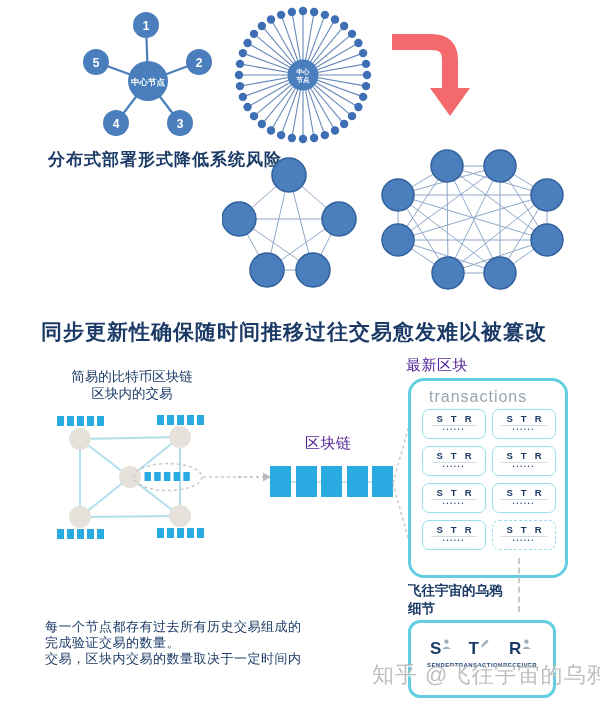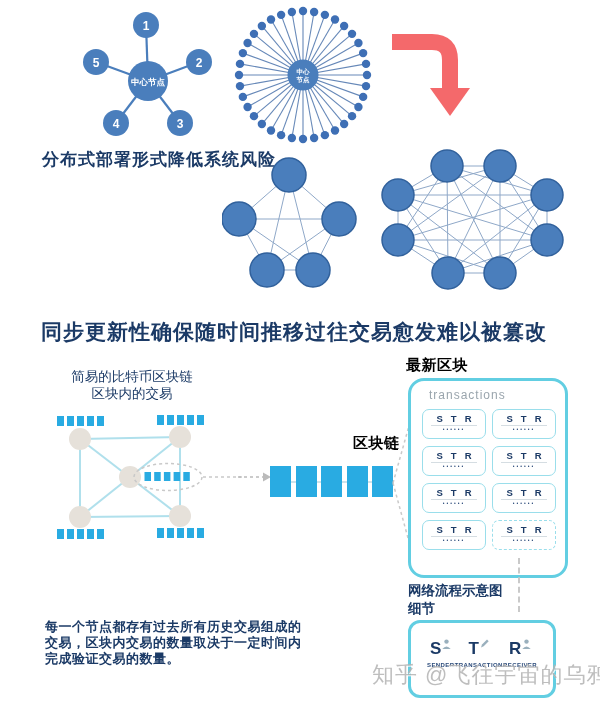--- a/index.html
+++ b/index.html
@@ -4,44 +4,44 @@
 <style>
   * { margin:0; padding:0; box-sizing:border-box; }
   body { background:#fff; font-family:"Liberation Sans","DejaVu Sans",sans-serif; }
   #canvas { position:relative; width:600px; height:708px; background:#fff; overflow:hidden; }
   .abs { position:absolute; }
 
   .navy-caption { font-size:17px; font-weight:bold; color:#1b3a66; letter-spacing:1px; }
   .main-title { width:588px; text-align:center; font-size:21px; font-weight:bold; color:#1b3a66; letter-spacing:1px; }
 
   .flow-title { width:160px; text-align:center; font-size:13.5px; font-weight:normal; color:#1b3a66; line-height:17px; }
-  .small-label { font-size:14px; font-weight:bold; color:#000000; letter-spacing:0.5px; }
+  .small-label { font-size:14px; font-weight:normal; color:#4c1d95; letter-spacing:0.5px; }
 
   .chain-row { display:flex; gap:4.5px; }
   .chain-block { width:21px; height:31px; background:#29abe2; }
   .chain-connector { height:2px; background:#cfe3ea; }
 
   .big-rect { width:160px; height:200px; border:3px solid #62cee2; border-radius:16px; background:#fff; }
-  .tx-label { font-size:12px; color:#9aa5ad; letter-spacing:1px; }
+  .tx-label { font-size:16px; color:#9aa5ad; letter-spacing:1px; }
   #cards-grid { position:absolute; left:11px; top:28px; display:grid; grid-template-columns:64px 64px; column-gap:6px; row-gap:7px; }
   .card { width:64px; height:30px; border:1.5px solid #9adeeb; border-radius:7px; background:#fff;
           display:flex; flex-direction:column; align-items:center; padding-top:3px; }
   .card.dashed { border-style:dashed; }
   .card .letters { display:flex; gap:8px; font-size:9.5px; font-weight:bold; color:#1b3a66; }
   .card .sep { width:46px; height:1px; background:#d5dde2; margin-top:1px; }
   .card .dots { font-size:5px; letter-spacing:2px; color:#2a4a7a; line-height:7px; }
 
   .detail-label { font-size:13.5px; font-weight:bold; color:#1b3a66; line-height:18px; }
   .detail-box { width:148px; height:78px; border:3px solid #62cee2; border-radius:12px; background:#fff;
                 display:flex; justify-content:space-between; padding:16px 16px 0 16px; }
   .detail-item { display:flex; flex-direction:column; align-items:center; }
   .detail-item .big-letter { font-size:17px; font-weight:bold; color:#1b3a66; display:flex; align-items:flex-start; gap:1px; }
   .detail-item .sub { font-size:6px; font-weight:bold; color:#2a4a7a; letter-spacing:0.4px; margin-top:3px; }
 
-  .para-line { font-size:13px; font-weight:bold; color:#1b3a66; line-height:16px; letter-spacing:0.5px; }
+  .para-line { font-size:13px; font-weight:normal; color:#1b3a66; line-height:16px; letter-spacing:0.5px; }
 
   .dash-vert { border-left:2px dashed #c9c9c9; }
   .watermark { font-size:22px; color:#b3b3b3; opacity:0.85; letter-spacing:1px; text-shadow:1px 1px 0 #ffffff; z-index:50; white-space:nowrap; }
 </style>
 </head>
 <body>
 
 <div id="canvas">
 
   <svg class="abs" style="left:50px; top:5px;" width="200" height="145" viewBox="0 0 200 145">
@@ -146,21 +146,21 @@
     <circle cx="75" cy="73" r="15.5" fill="#4a7ebc"></circle>
     <text x="75" y="71.5" font-size="6.5" font-weight="bold" fill="#fff" text-anchor="middle">中心</text>
     <text x="75" y="79.5" font-size="6.5" font-weight="bold" fill="#fff" text-anchor="middle">节点</text>
   </svg>
 
   <svg class="abs" style="left:392px; top:28px;" width="85" height="95" viewBox="0 0 85 95">
     <path d="M0,14 H40 Q58,14 58,32 V62" fill="none" stroke="#f4696b" stroke-width="16"></path>
     <polygon points="38,60 78,60 58,88" fill="#f4696b"></polygon>
   </svg>
 
-  <div class="abs navy-caption" style="left:42px; top:148px;">分布式部署形式降低系统风险</div>
+  <div class="abs navy-caption" style="left:48px; top:148px;">分布式部署形式降低系统风险</div>
 
   <svg class="abs" style="left:222px; top:157px;" width="145" height="135" viewBox="0 0 145 135">
     <g id="mesh5">
         <line x1="67" y1="18" x2="17" y2="62" stroke="#8fa8c8" stroke-width="1"></line>
         <line x1="67" y1="18" x2="117" y2="62" stroke="#8fa8c8" stroke-width="1"></line>
         <line x1="67" y1="18" x2="45" y2="113" stroke="#8fa8c8" stroke-width="1"></line>
         <line x1="67" y1="18" x2="91" y2="113" stroke="#8fa8c8" stroke-width="1"></line>
         <line x1="17" y1="62" x2="117" y2="62" stroke="#8fa8c8" stroke-width="1"></line>
         <line x1="17" y1="62" x2="45" y2="113" stroke="#8fa8c8" stroke-width="1"></line>
         <line x1="17" y1="62" x2="91" y2="113" stroke="#8fa8c8" stroke-width="1"></line>
@@ -268,21 +268,21 @@
       </g>
     <ellipse cx="138" cy="67" rx="34" ry="13.5" fill="none" stroke="#c9c9c9" stroke-width="1.5" stroke-dasharray="3,3"></ellipse>
     <line x1="173" y1="67" x2="215" y2="67" stroke="#c9c9c9" stroke-width="1.5" stroke-dasharray="3,3"></line>
   </svg>
 
   <svg class="abs" style="left:238px; top:470px;" width="34" height="14" viewBox="0 0 34 14">
     <line x1="0" y1="7" x2="25" y2="7" stroke="#bbbbbb" stroke-width="1.5" stroke-dasharray="3,3"></line>
     <polygon points="25,2.5 33,7 25,11.5" fill="#bbbbbb"></polygon>
   </svg>
 
-  <div class="abs small-label" style="left:305px; top:434px; font-size:15px;margin-left:48px;">区块链</div>
+  <div class="abs small-label" style="left:305px; top:434px; font-size:15px;">区块链</div>
   <div class="abs chain-connector" style="left:272px; top:481px; width:120px;"></div>
   <div class="abs chain-row" id="chain-row" style="left:270px; top:466px;">
       <div class="chain-block"></div>
       <div class="chain-block"></div>
       <div class="chain-block"></div>
       <div class="chain-block"></div>
       <div class="chain-block"></div>
     </div>
 
   <svg class="abs" style="left:390px; top:398px;" width="26" height="172" viewBox="0 0 26 172">
@@ -365,21 +365,21 @@
           </div>
           <div class="sep"></div>
           <div class="dots">••••••</div>
         </div>
       </div>
   </div>
 
   <div class="abs dash-vert" style="left:518px; top:558px; height:54px;"></div>
 
   <div class="abs detail-label" style="left:408px; top:582px;">
-    <div>网络流程示意图</div>
+    <div>飞往宇宙的乌鸦</div>
     <div>细节</div>
   </div>
   <div class="abs detail-box" style="left:408px; top:620px;">
     <div class="detail-item">
       <div class="big-letter">
         <span>S</span>
         <svg width="9" height="10" viewBox="0 0 9 10">
           <circle cx="4.5" cy="2.6" r="2.2" fill="#9ab0bd"></circle>
             <path d="M0.3,10 Q4.5,5 8.7,10 Z" fill="#9ab0bd"></path>
         </svg>
@@ -402,19 +402,19 @@
           <circle cx="4.5" cy="2.6" r="2.2" fill="#9ab0bd"></circle>
             <path d="M0.3,10 Q4.5,5 8.7,10 Z" fill="#9ab0bd"></path>
         </svg>
       </div>
       <div class="sub">RECEIVER</div>
     </div>
   </div>
 
   <div class="abs" style="left:45px; top:619px;">
     <div class="para-line">每一个节点都存有过去所有历史交易组成的</div>
+    <div class="para-line">完成验证交易的数量。</div>
     <div class="para-line">交易，区块内交易的数量取决于一定时间内</div>
-    <div class="para-line">完成验证交易的数量。</div>
   </div>
 
   <div class="abs watermark" style="left:372px; top:660px;">知乎 @飞往宇宙的乌鸦</div>
 
 </div>
 
 </body></html>

